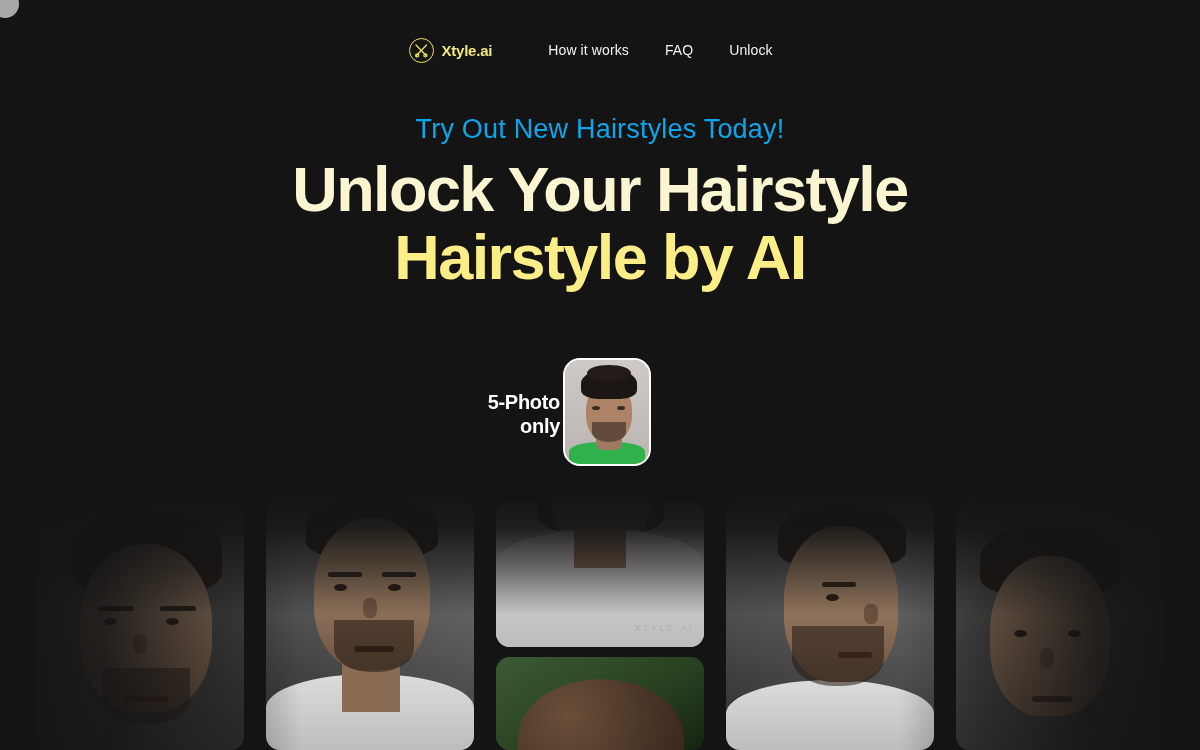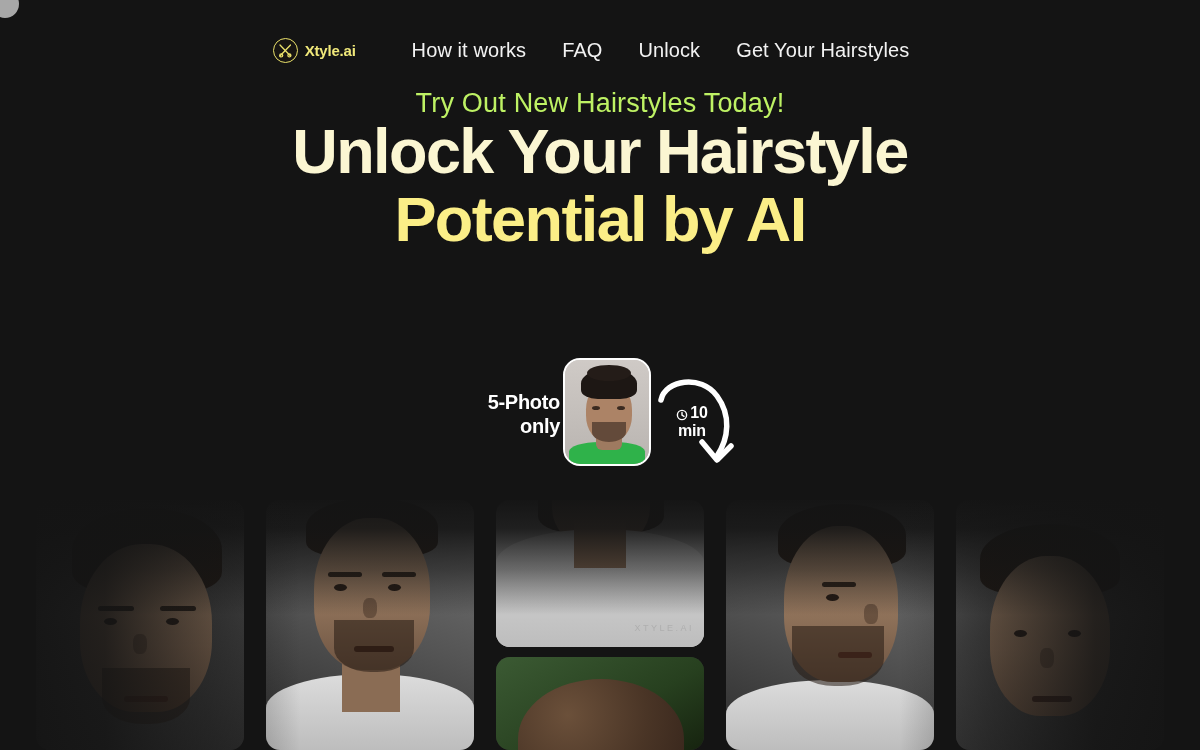--- a/index.html
+++ b/index.html
@@ -31,34 +31,34 @@
     width:25px; height:25px; border-radius:50%;
     border:1.6px solid #e9e06a; position:relative; overflow:hidden;
     background:#171512;
     display:flex; align-items:center; justify-content:center;
   }
   .brand-mark svg { display:block; }
   .brand-text {
     color:#f0e87a; font-size:15px; font-weight:bold; letter-spacing:-0.2px;
   }
   .nav-link {
-    color:#f2f2f2; font-size:20px; font-weight:400;
+    color:#f2f2f2; font-size:14px; font-weight:400;
     padding:6px 18px; letter-spacing:0.1px; white-space:nowrap;
     text-decoration:none; cursor:pointer;
   }
   .nav-link.first { margin-left:6px; }
 
   
   .hero { position:absolute; top:0; left:0; width:1200px; z-index:30; text-align:center; }
   .eyebrow {
-    margin-top:88px;
-    color:#bef264; font-size:27px; font-weight:400; letter-spacing:0.2px;
+    margin-top:114px;
+    color:#0ea5e9; font-size:27px; font-weight:400; letter-spacing:0.2px;
   }
   .headline {
-    margin-top:0; line-height:1.02;
+    margin-top:12px; line-height:1.02;
   }
   .headline-l1 {
     display:block; color:#fbf6d2; font-size:63px; font-weight:bold;
     letter-spacing:-1.6px;
   }
   .headline-l2 {
     display:block; color:#fbee87; font-size:63px; font-weight:bold;
     letter-spacing:-1.6px; margin-top:4px;
   }
 
@@ -209,29 +209,28 @@
               <circle cx="13.4" cy="14.4" r="1.5"></circle>
             </g>
           </svg>
         </span>
         <span class="brand-text">Xtyle.ai</span>
       </div>
 
       <a class="nav-link first" href="#">How it works</a>
       <a class="nav-link" href="#">FAQ</a>
       <a class="nav-link" href="#">Unlock</a>
-      <a class="nav-link" href="#">Get Your Hairstyles</a>
     </div>
   </nav>
 
   <section class="hero">
     <div class="eyebrow">Try Out New Hairstyles Today!</div>
     <h1 class="headline">
       <span class="headline-l1">Unlock Your Hairstyle</span>
-      <span class="headline-l2">Potential by AI</span>
+      <span class="headline-l2">Hairstyle by AI</span>
     </h1>
   </section>
 
   <div class="badge-row">
     <div class="badge-stack">
 
       <div class="one-photo">
         <div>5-Photo</div>
         <div>only</div>
       </div>
@@ -240,38 +239,20 @@
         <div class="pc-bg"></div>
         <div class="pc-shirt"></div>
         <div class="pc-neck"></div>
         <div class="pc-face"></div>
         <div class="pc-beard"></div>
         <div class="pc-eye l"></div>
         <div class="pc-eye r"></div>
         <div class="pc-hair"></div>
       </div>
 
-      <div class="time-wrap">
-        <svg class="arrow-svg" width="95" height="105" viewBox="0 0 95 105">
-          <path d="M6 30 C10 10, 46 4, 62 26 C76 45, 74 68, 62 86" fill="none" stroke="#ffffff" stroke-width="5.5" stroke-linecap="round"></path>
-          <path d="M47 72 L62 90 L76 76" fill="none" stroke="#ffffff" stroke-width="5.5" stroke-linecap="round" stroke-linejoin="round"></path>
-        </svg>
-        <div class="time-label">
-          <div class="tl-row">
-            <span class="clock-ico">
-              <svg width="12" height="12" viewBox="0 0 12 12">
-                <circle cx="6" cy="6" r="4.6" fill="none" stroke="#ffffff" stroke-width="1.4"></circle>
-                <path d="M6 3.4 V6.2 L8 7.4" fill="none" stroke="#ffffff" stroke-width="1.4" stroke-linecap="round"></path>
-              </svg>
-            </span>
-            <span>10</span>
-          </div>
-          <div>min</div>
-        </div>
-      </div>
 
     </div>
   </div>
 
   <div class="gallery">
 
     <div class="col edge">
       <div class="tile tall">
         <div class="p-bg p-studio"></div>
         <div class="f-hair" style="left:36px; top:8px;   width:150px; height:84px;"></div>

